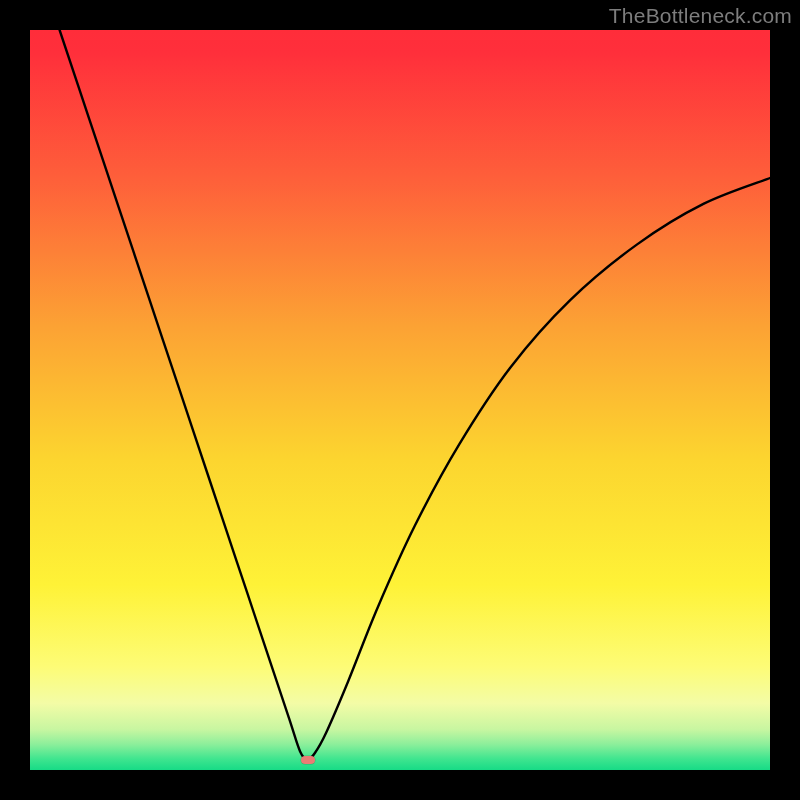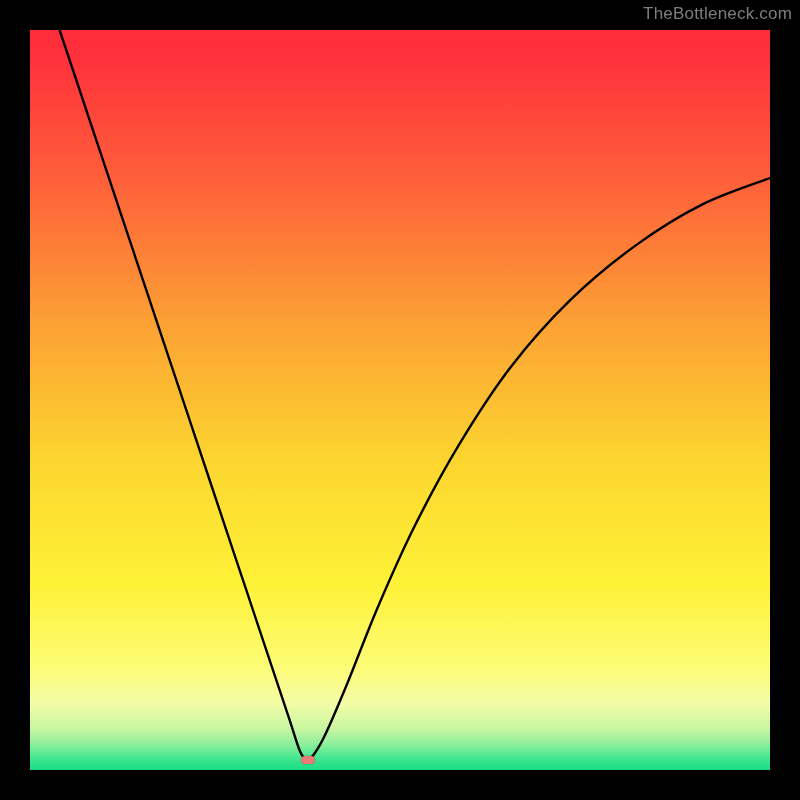--- a/index.html
+++ b/index.html
@@ -42,21 +42,21 @@
     border-radius: 4px;
     transform: translate(-50%, -50%);
     background: #e97c74;
     box-shadow: 0 0 0 0.5px rgba(0,0,0,0.2);
   }
   .watermark {
     position: absolute;
     top: 4px;
     right: 8px;
     color: #7d7d7d;
-    font-size: 17px;
+    font-size: 21px;
     letter-spacing: 0.2px;
     font-weight: 400;
     user-select: none;
   }
 </style>
 </head>
 <body>
 
 <div class="frame">
 

